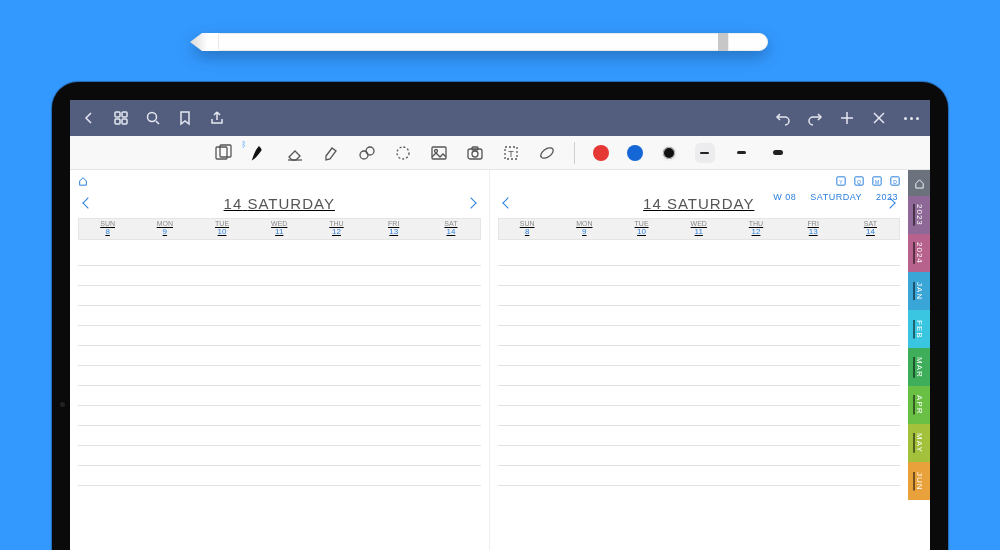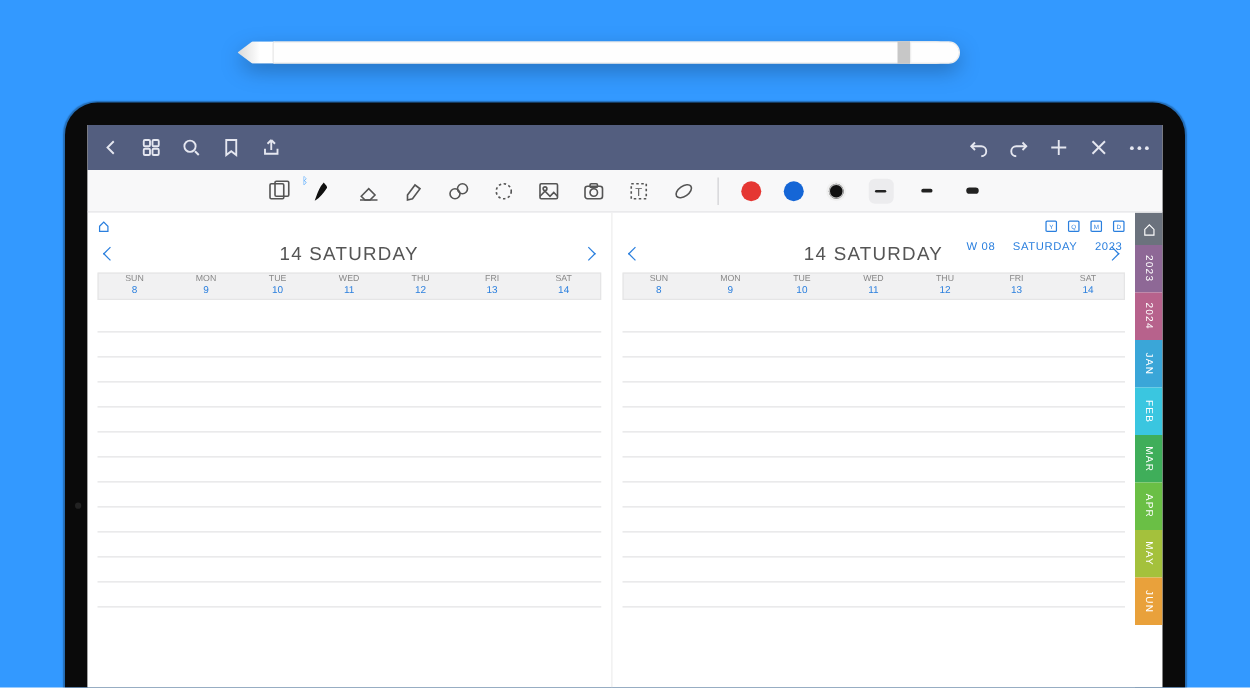--- a/index.html
+++ b/index.html
@@ -31,21 +31,21 @@
   .tool-ico svg { width:18px; height:18px; stroke:#555; fill:none; stroke-width:1.3; }
   .pen-active svg { fill:#111; stroke:#111; }
   .bt { position:absolute; top:-4px; left:-8px; font-size:8px; color:#3399ff; }
   .vdiv { width:1px; height:22px; background:#d0d0d3; }
   .color-dot { width:16px; height:16px; border-radius:50%; }
   .color-ring { width:16px; height:16px; border-radius:50%; border:2px solid #f0f0f0; box-shadow:0 0 0 1px #bbb inset; }
   .stroke-sel { width:20px; height:20px; border-radius:5px; background:#ececee; display:flex; align-items:center; justify-content:center; }
   .stroke-dash { background:#222; border-radius:3px; }
 
   
-  .content { display:flex; height:calc(100% - 70px); }
+  .content { display:flex; height:calc(100% - 70px);text-decoration:underline; }
   .pages { flex:1; display:flex; background:#fff; }
   .page { flex:1; padding:6px 8px 0 8px; position:relative; }
   .page + .page { border-left:1px solid #eee; }
 
   .page-iconrow { display:flex; justify-content:space-between; height:12px; margin-bottom:4px; }
   .mini-ico { width:10px; height:10px; stroke:#2a7fde; fill:none; stroke-width:1.2; }
   .mini-group { display:flex; gap:8px; }
 
   .dayhead { display:flex; align-items:center; justify-content:center; gap:10px; height:22px; }
   .chev { width:8px; height:8px; border-top:1.5px solid #2a7fde; border-right:1.5px solid #2a7fde; cursor:pointer; }

